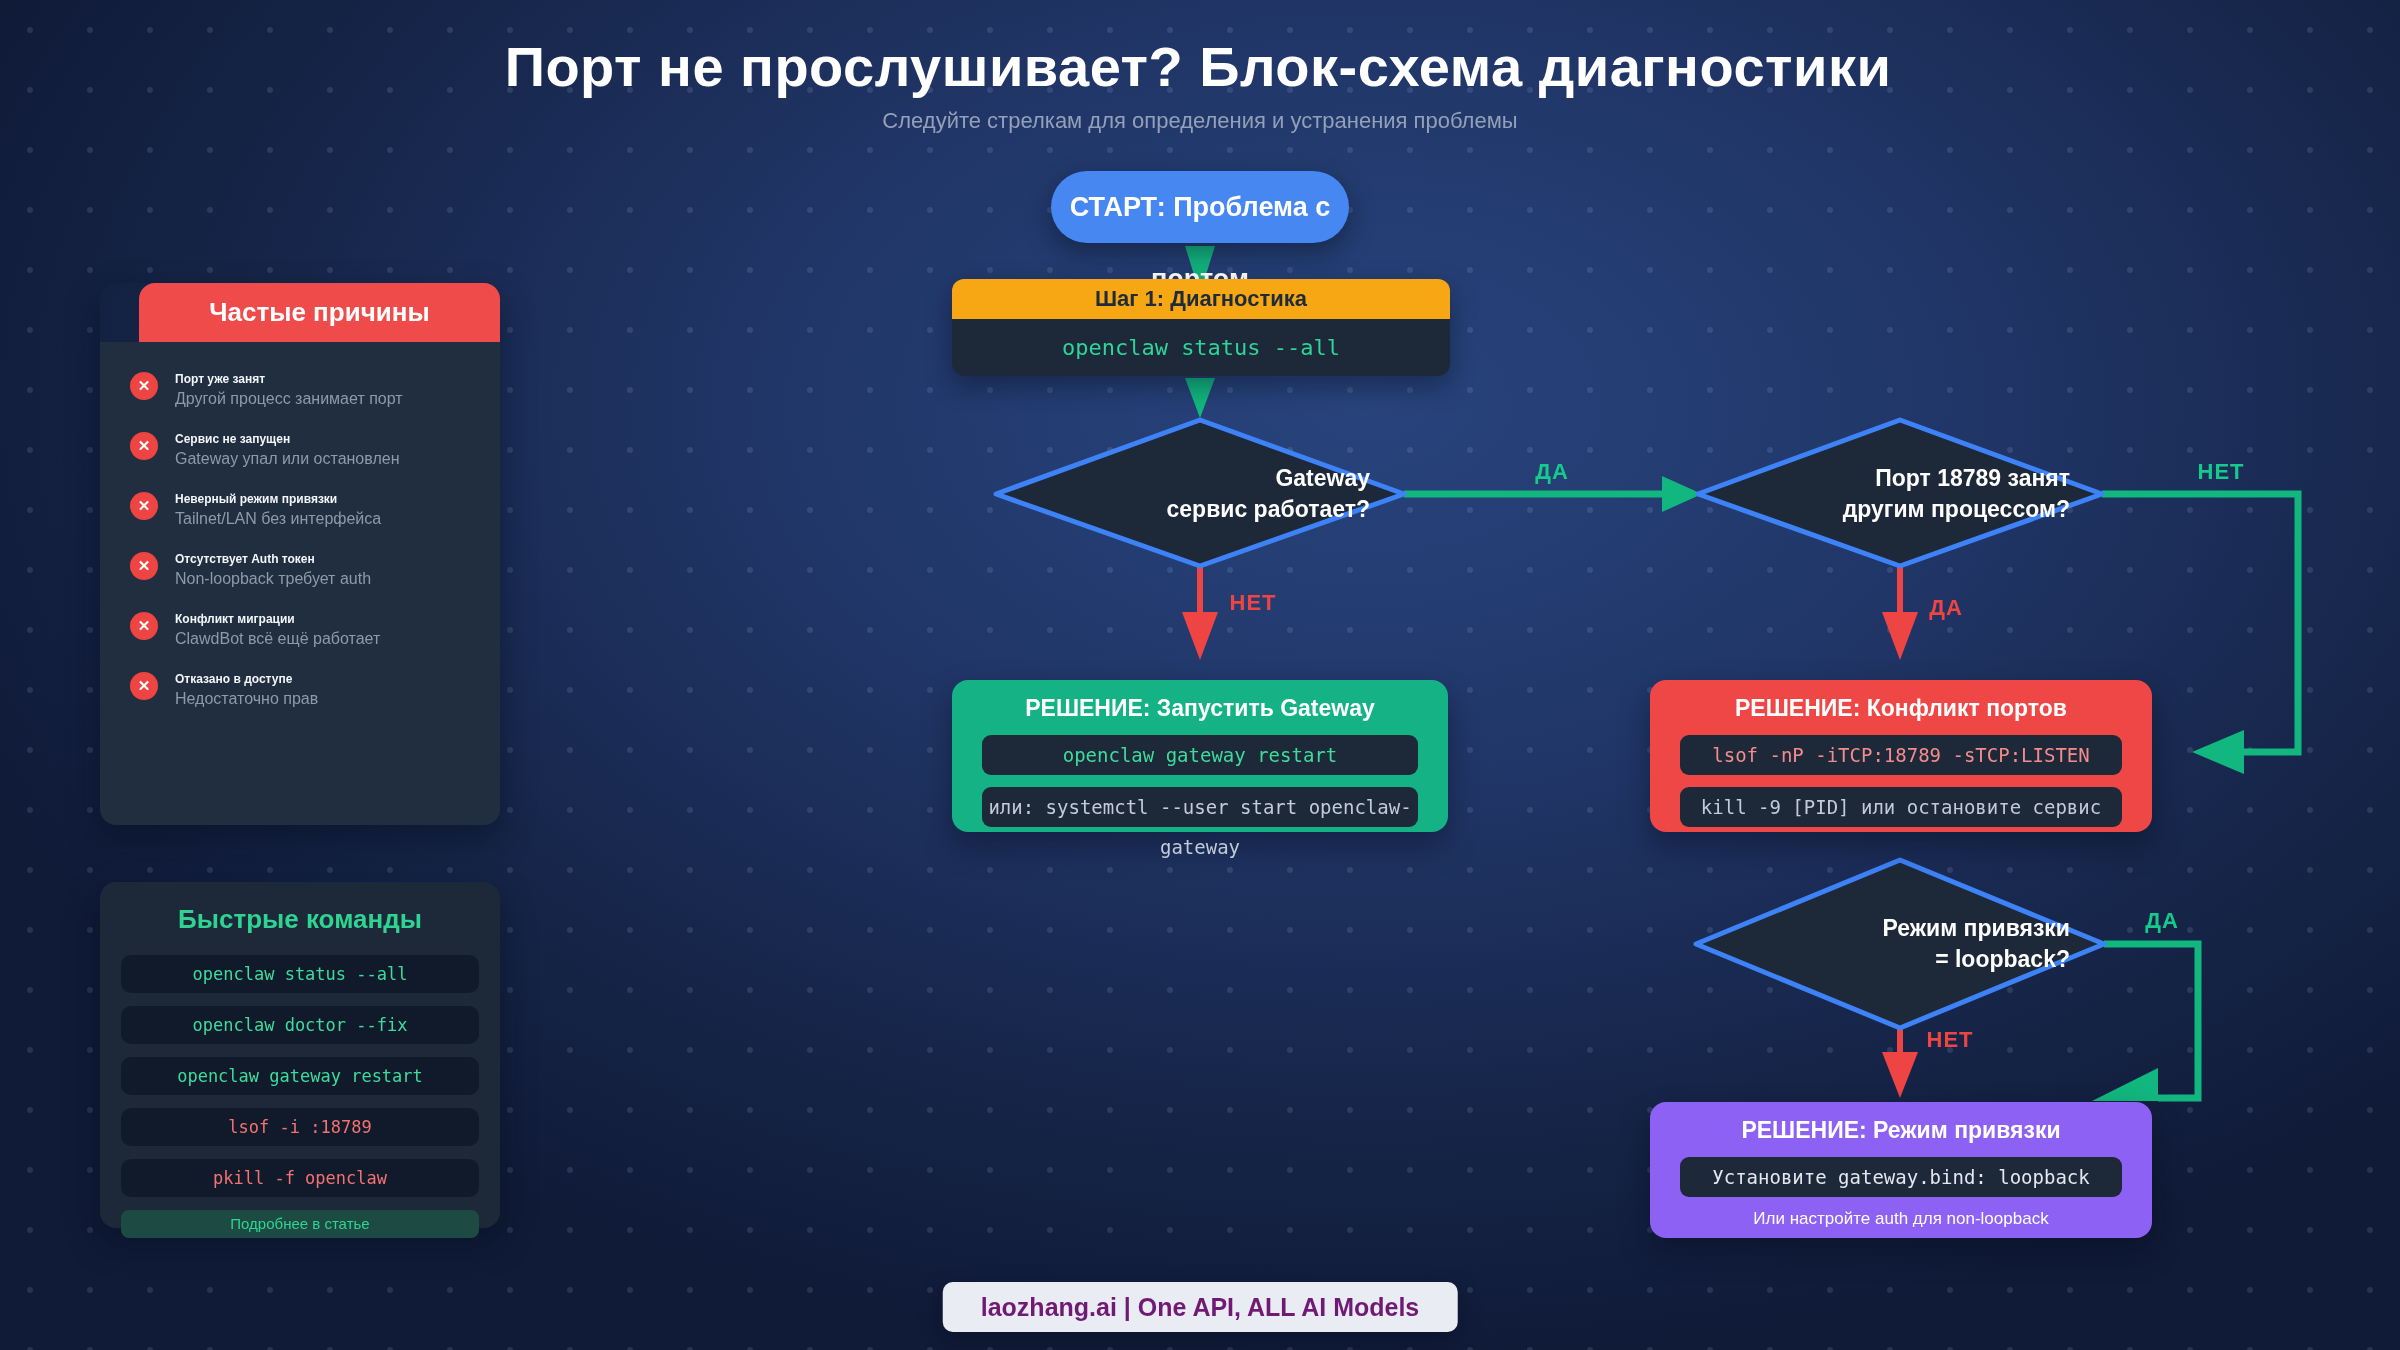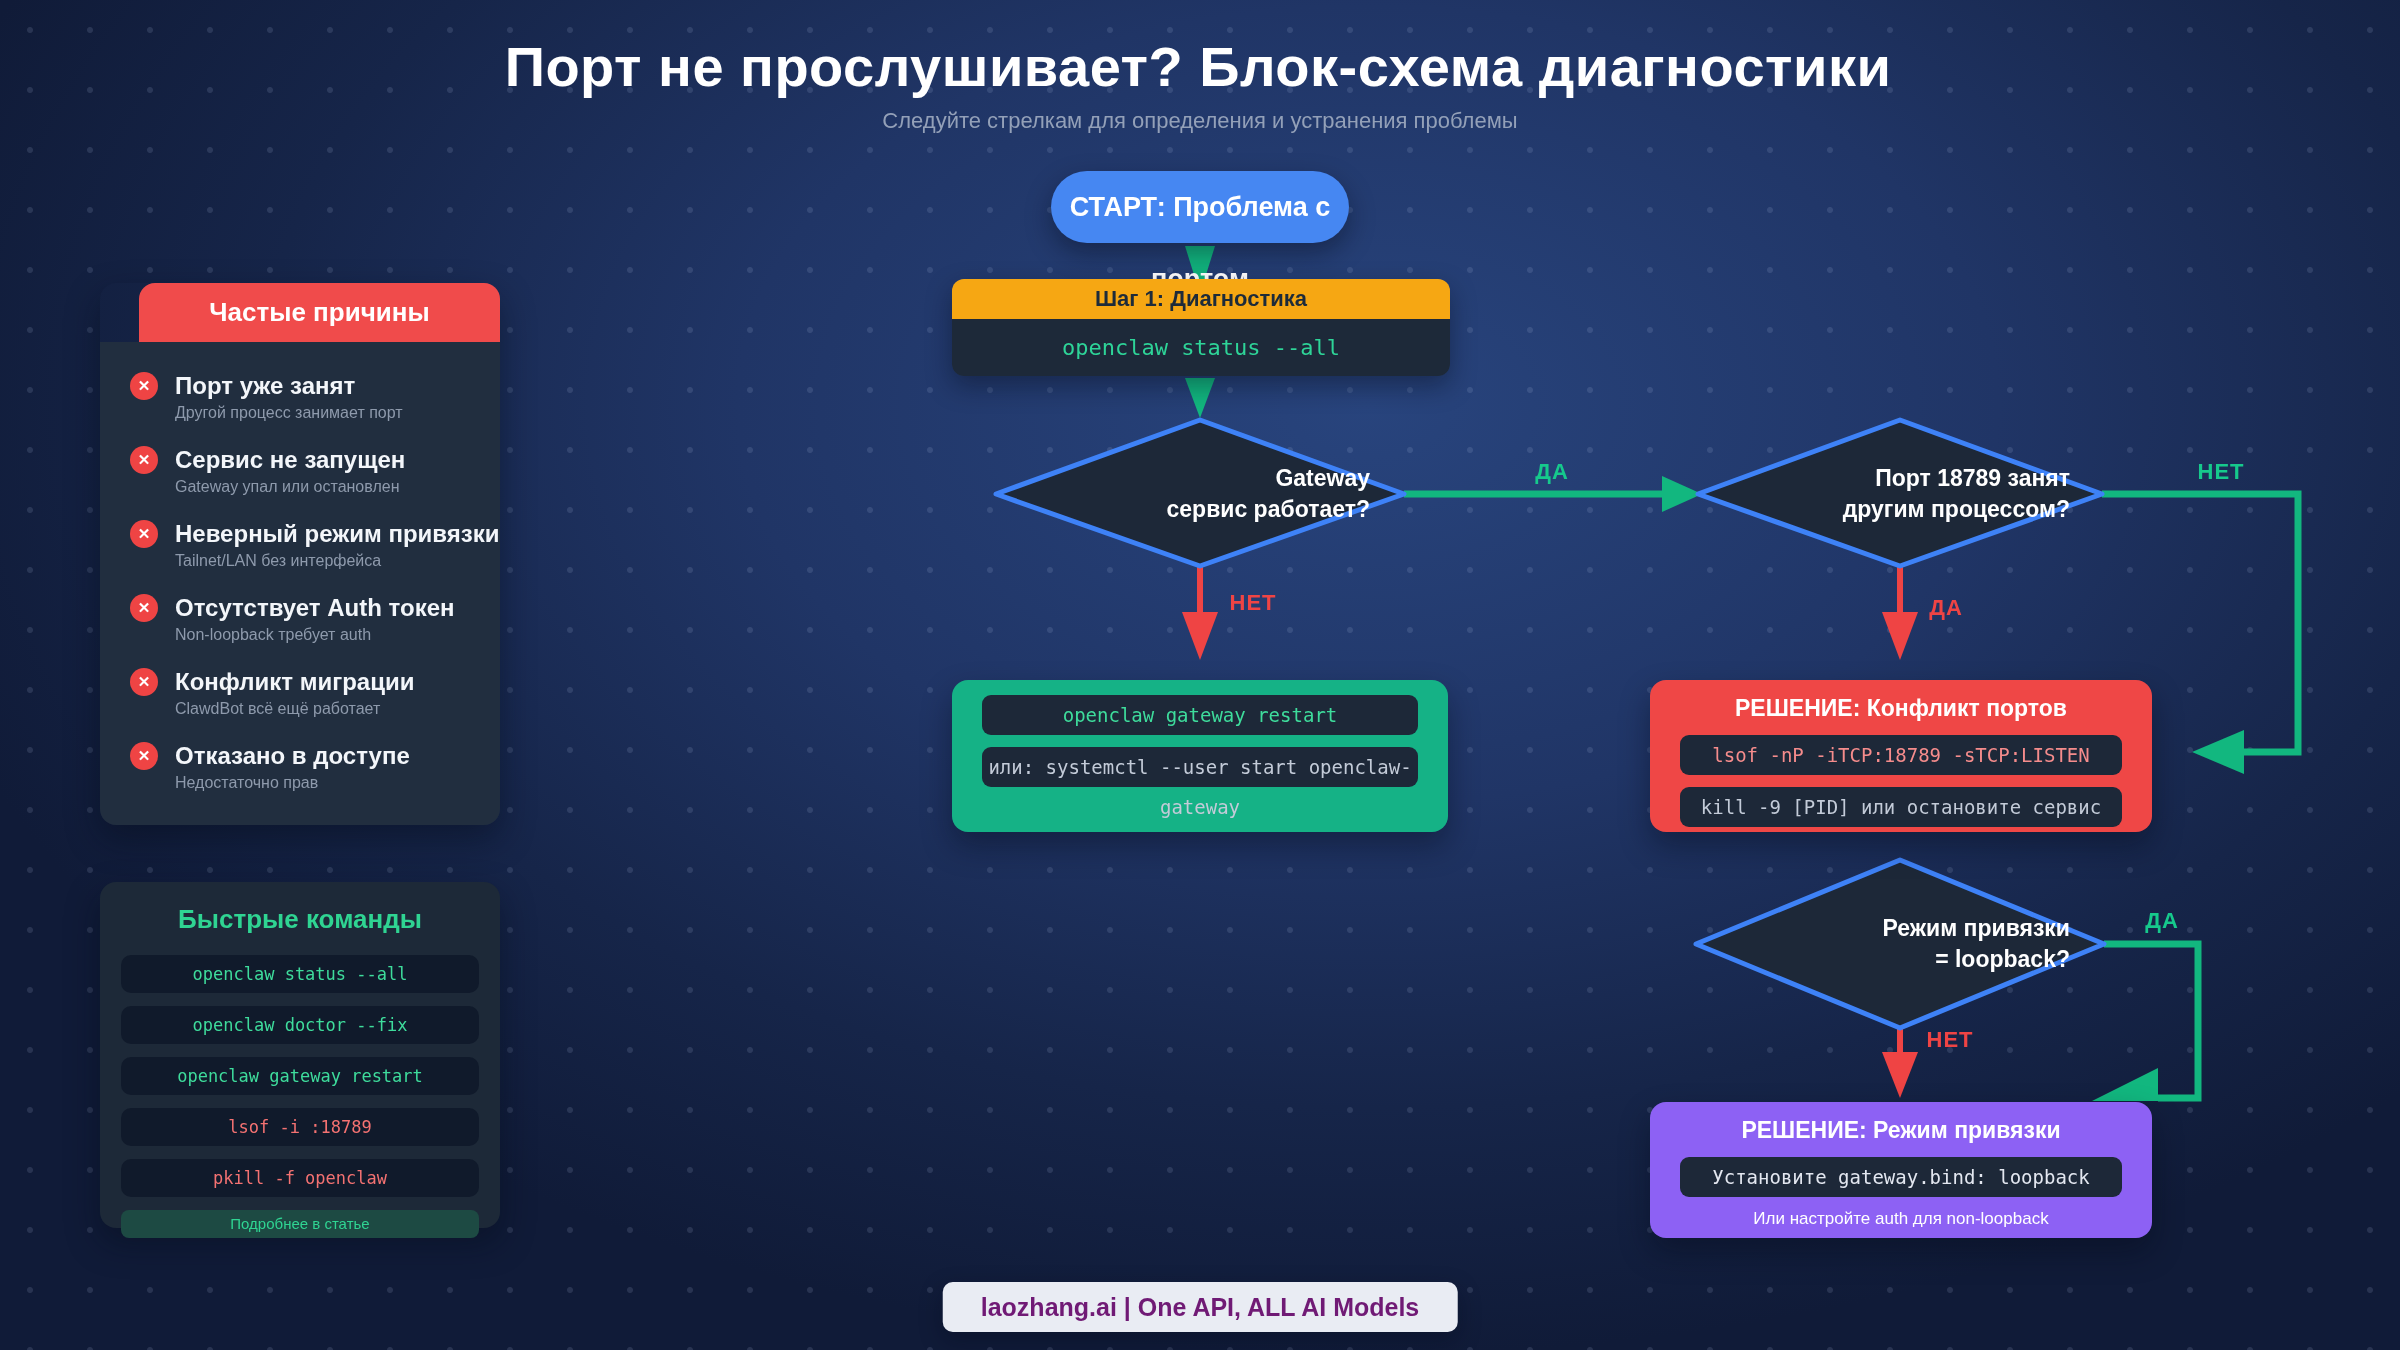--- a/index.html
+++ b/index.html
@@ -18,21 +18,21 @@
 
   
   .causes-panel{left:100px;top:283px;width:400px;height:542px;border-radius:16px;
     box-shadow:0 14px 34px rgba(5,10,25,0.45);}
   .causes-header{height:59px;background:#f04b4b;border-radius:16px 16px 0 0;color:#fff;
     font-size:26px;font-weight:800;text-align:center;line-height:59px;margin-left:39px;}
   .causes-body{height:483px;background:#212e3f;border-radius:0 0 16px 16px;padding:30px 0 0 30px;box-sizing:border-box;}
   .cause-item{display:flex;gap:17px;margin-bottom:24px;align-items:flex-start;}
   .x-icon{flex:0 0 auto;width:28px;height:28px;border-radius:50%;background:#ef4444;color:#fff;
     font-size:15px;font-weight:800;text-align:center;line-height:28px;}
-  .cause-title{color:#f3f6fa;font-size:24px;font-weight:800;margin-bottom:4px;}
+  .cause-title{color:#f3f6fa;font-size:12px;font-weight:800;margin-bottom:4px;}
   .cause-desc{color:#8e9aac;font-size:16px;}
 
   .commands-panel{left:100px;top:882px;width:400px;height:346px;background:#1d2938;border-radius:16px;
     box-sizing:border-box;padding:22px 21px 0 21px;box-shadow:0 14px 34px rgba(5,10,25,0.45);}
   .commands-title{color:#2fd492;font-size:26px;font-weight:800;text-align:center;margin-bottom:20px;}
   .cmd-btn{display:block;width:100%;height:38px;margin-bottom:13px;background:#101a2b;border:none;
     border-radius:10px;font-family:"DejaVu Sans Mono",monospace;font-size:17px;line-height:38px;
     text-align:center;cursor:pointer;padding:0;}
   .cmd-green{color:#3edc9c;}
   .cmd-red{color:#f47272;}
@@ -189,20 +189,21 @@
   </div>
 
   <span class="abs elabel green" style="left:1552px;top:472px;">ДА</span>
   <span class="abs elabel red" style="left:1253px;top:603px;">НЕТ</span>
   <span class="abs elabel red" style="left:1946px;top:608px;">ДА</span>
   <span class="abs elabel green" style="left:2221px;top:472px;">НЕТ</span>
   <span class="abs elabel green" style="left:2162px;top:921px;">ДА</span>
   <span class="abs elabel red" style="left:1950px;top:1040px;">НЕТ</span>
 
   <div class="abs sol-box sol-green">
+    <div class="sol-title">РЕШЕНИЕ: Запустить Gateway</div>
     <div class="sol-cmd t-green">openclaw gateway restart</div>
     <div class="sol-cmd t-gray">или: systemctl --user start openclaw-gateway</div>
   </div>
 
   <div class="abs sol-box sol-red">
     <div class="sol-title">РЕШЕНИЕ: Конфликт портов</div>
     <div class="sol-cmd t-red">lsof -nP -iTCP:18789 -sTCP:LISTEN</div>
     <div class="sol-cmd t-gray">kill -9 [PID] или остановите сервис</div>
   </div>
 

